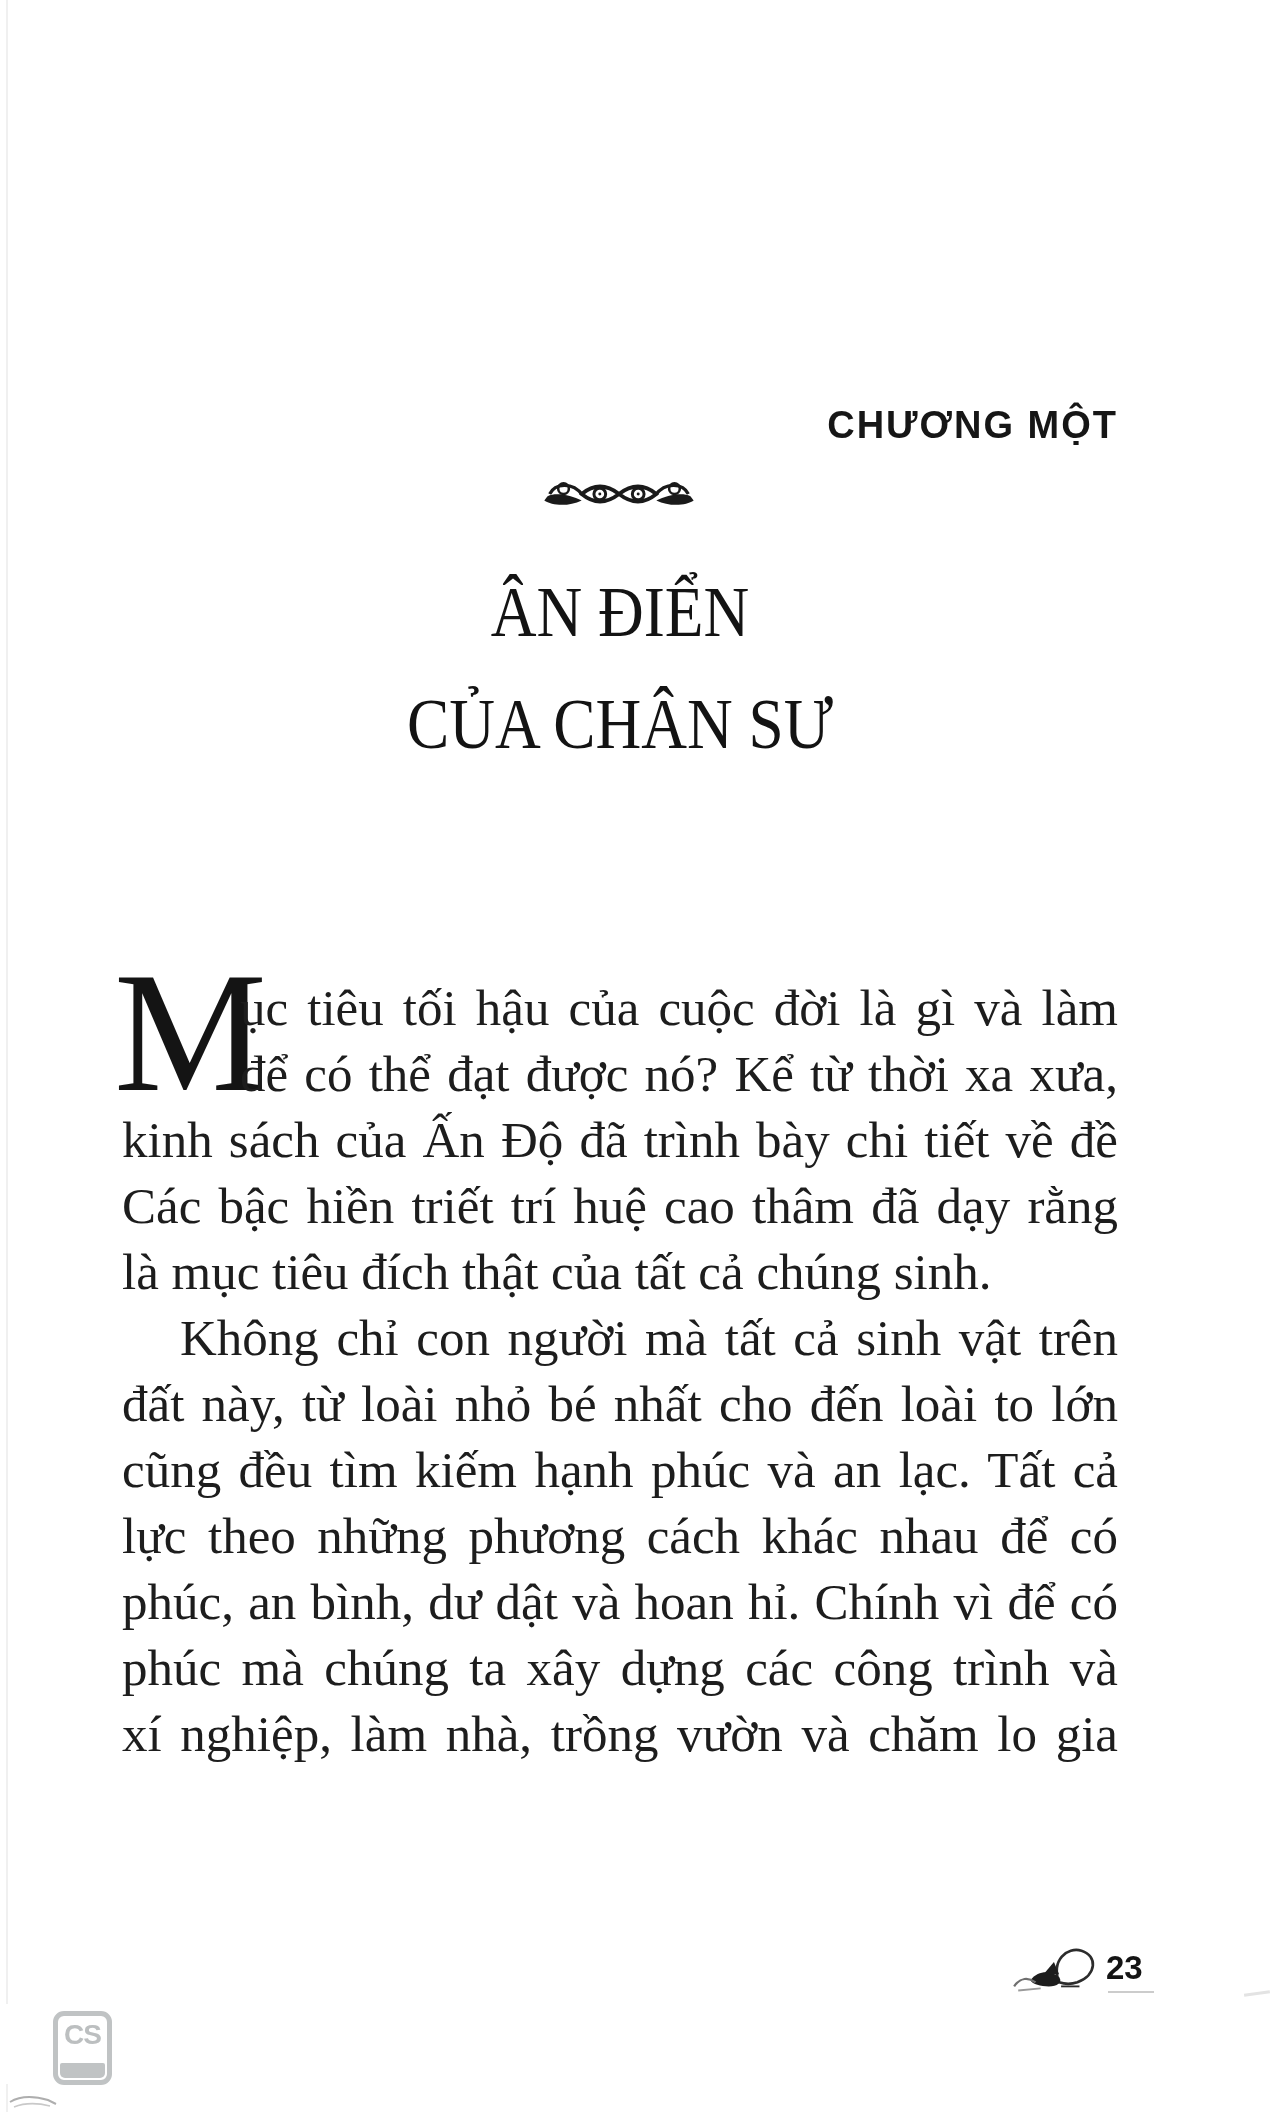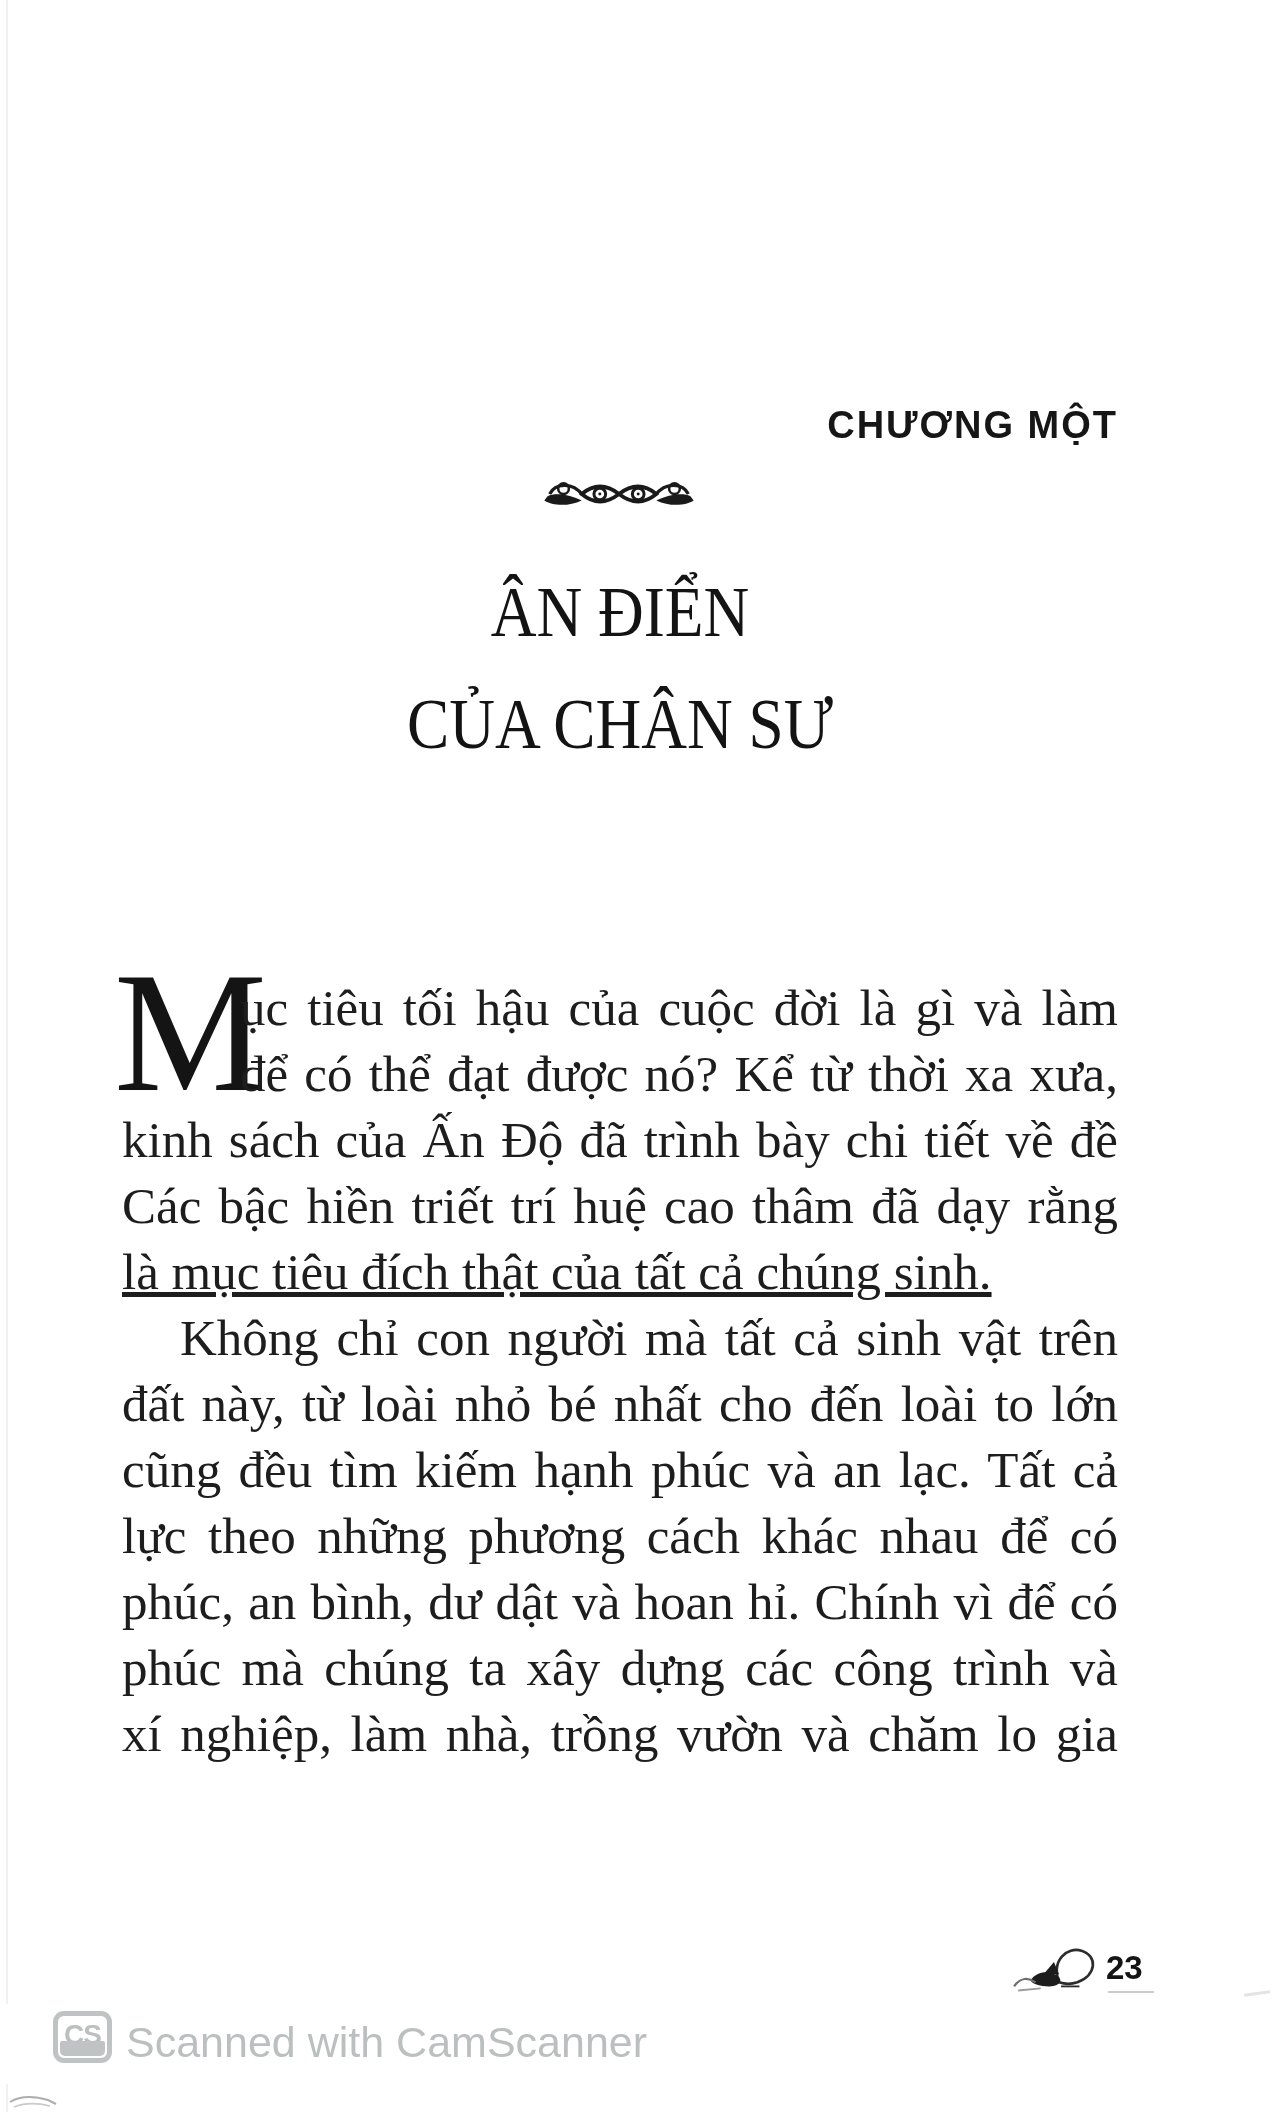--- a/index.html
+++ b/index.html
@@ -37,33 +37,33 @@
     font-family:"Liberation Serif", serif;
   }
   .bodytext{position:absolute;left:122px;top:975px;width:996px;}
   .bl{
     height:66px;line-height:66px;font-size:51px;color:#1d1d1d;
     white-space:nowrap;
     text-align:justify;text-align-last:justify;white-space:normal;
     overflow:hidden;
   }
   .bl.dc{padding-left:118px;}
-  .bl.plain{text-align:right;text-align-last:left;text-decoration:underline;}
+  .bl.plain{text-align:right;text-align-last:left;}
   .bl.ind{text-indent:58px;}
 
   .orn2{position:absolute;left:1008px;top:1941px;width:98px;height:52px;}
   .pagenum{
     position:absolute;left:1106px;top:1946px;width:60px;height:44px;line-height:44px;
     font-family:"Liberation Sans", sans-serif;font-weight:700;font-size:33px;color:#141414;
   }
   .pagenum-underline{position:absolute;left:1108px;top:1991px;width:46px;height:2px;background:#cccccc;}
 
   .cs-footer{position:absolute;left:0;top:2004px;width:1280px;height:80px;background:#ffffff;}
   .cs-logo{
-    position:absolute;left:53px;top:7px;width:59px;height:52px;
+    position:absolute;left:53px;top:7px;width:59px;height:74px;
     border:5px solid #c0c3c4;border-radius:11px;box-sizing:border-box;background:#ffffff;
   }
   .cs-logo .cs-txt{
     position:absolute;left:0;right:0;top:3px;text-align:center;
     font-family:"Liberation Sans", sans-serif;font-weight:700;font-size:28px;
     letter-spacing:-1px;color:#bcbfc0;
   }
   .cs-logo .cs-base{
     position:absolute;left:2px;right:2px;bottom:2px;height:15px;
     background:#c0c3c4;border-radius:2px 2px 5px 5px;
@@ -129,21 +129,20 @@
   </svg>
 
   <div class="pagenum">23</div>
   <div class="pagenum-underline"></div>
 
   <div class="cs-footer">
     <div class="cs-logo">
       <span class="cs-txt">CS</span>
       <div class="cs-base"></div>
     </div>
-    <div class="cs-label">Scanned with CamScanner</div>
   </div>
 
   <svg class="corner-mark" viewBox="0 0 52 18" fill="none">
     <path d="M2 8 C12 2 26 2 40 6 L48 10" stroke="#aeaeae" stroke-width="2"></path>
     <path d="M6 13 C16 9 30 9 42 12" stroke="#c9c9c9" stroke-width="1.6"></path>
   </svg>
   <div class="footer-dash"></div>
 
 </div>
 

